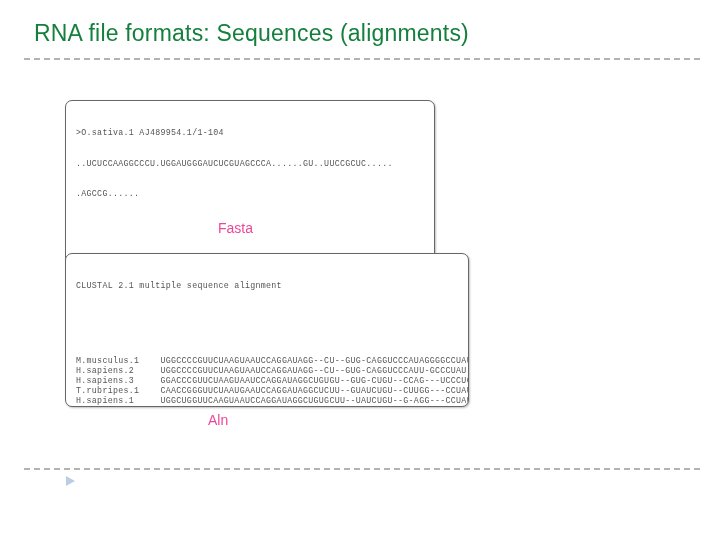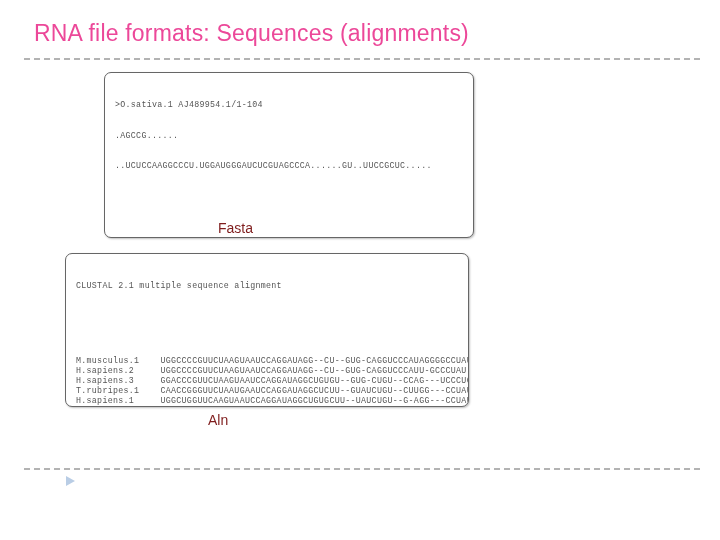--- a/index.html
+++ b/index.html
@@ -19,21 +19,21 @@
     box-sizing: border-box;
   }
   .title-row {
     position: absolute;
     left: 34px;
     top: 20px;
     right: 20px;
   }
   .title {
     font-size: 23px;
-    color: #ec4899;
+    color: #15803d;
     font-family: Arial, Helvetica, sans-serif;
     letter-spacing: 0.2px;
   }
   .dashed {
     position: absolute;
     left: 24px;
     right: 20px;
     height: 0;
     border-top: 2px dashed #b3b3b3;
   }
@@ -49,27 +49,27 @@
     padding: 7px 10px 7px 10px;
     box-sizing: border-box;
     font-family: "Courier New", monospace;
     font-size: 8.3px;
     line-height: 1.22;
     color: #555;
     letter-spacing: 0.3px;
     white-space: pre;
     overflow: hidden;
   }
-  .box1 { left: 65px; top: 72px;  width: 370px; height: 166px; margin-left: 39px; }
+  .box1 { left: 65px; top: 100px;  width: 370px; height: 166px; }
   .box2 { left: 65px; top: 253px; width: 404px; height: 154px; }
 
   .caption {
     position: absolute;
     font-size: 14px;
-    color: #7f1d1d;
+    color: #ec4899;
     font-family: Arial, Helvetica, sans-serif;
   }
   .cap1 { left: 218px; top: 220px; }
   .cap2 { left: 208px; top: 412px; }
 
   .marker {
     position: absolute;
     left: 66px;
     top: 476px;
     width: 0; height: 0;
@@ -86,22 +86,22 @@
 <div class="slide">
 
   <div class="title-row">
     <div class="title">RNA file formats: Sequences (alignments)</div>
   </div>
 
   <div class="dashed top"></div>
 
   <div class="code-box box1">
     <div>&gt;O.sativa.1 AJ489954.1/1-104</div>
+    <div>..UCUCCAAGGCCCU.UGGAUGGGAUCUCGUAGCCCA......GU..UUCCGCUC.....</div>
     <div>.AGCCG......</div>
-    <div>..UCUCCAAGGCCCU.UGGAUGGGAUCUCGUAGCCCA......GU..UUCCGCUC.....</div>
     
     
     
     
     
     
     
     
   </div>
   <div class="caption cap1">Fasta</div>

